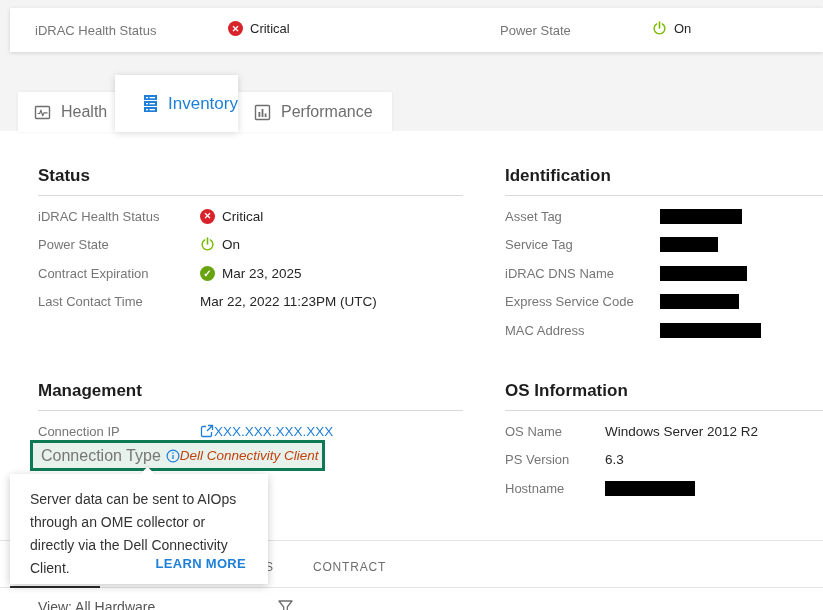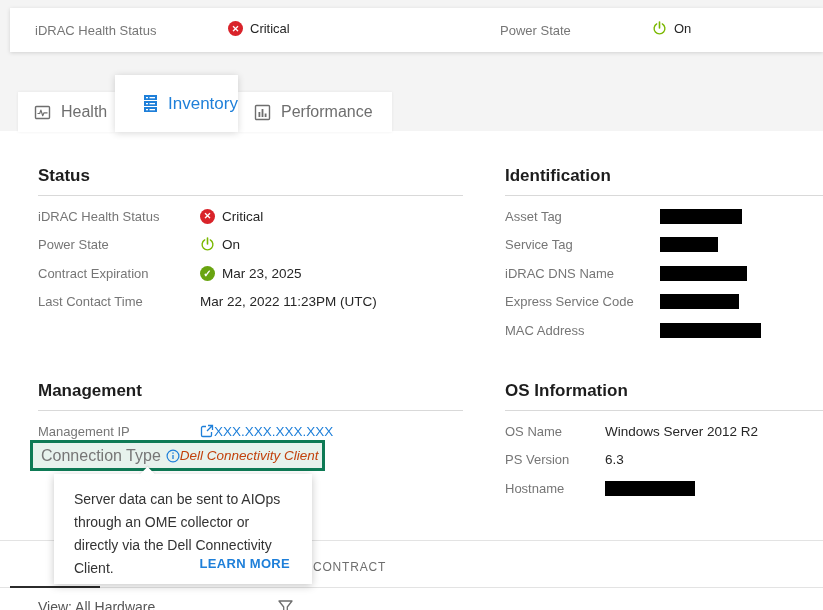--- a/index.html
+++ b/index.html
@@ -55,21 +55,21 @@
   
   .link { color:#1e7fd9; font-size:13.5px; text-decoration:none; display:inline-flex; align-items:center; }
   .greenbox { position:absolute; left:30px; top:440px; width:295px; height:31px; z-index:4;
               border:3px solid #0e7a55; background:#e7f2ed; display:flex; align-items:center; padding-left:8px; }
   .greenbox .rlabel { font-size:16px; color:#767676; }
   .greenbox .info { margin-left:5px; }
   .greenbox .gval { font-size:13.5px; color:#c2410c;font-style:italic; }
 
   
   .tooltip { position:absolute; left:10px; top:474px; width:258px; height:110px; background:#fff;
-             box-shadow:0 2px 8px rgba(0,0,0,.22); z-index:6;margin-left:44px; }
+             box-shadow:0 2px 8px rgba(0,0,0,.22); z-index:6; }
   .tooltip .ttext { padding:14px 16px 0 20px; font-size:14px; line-height:23px; color:#333; }
   .tooltip .tlink { position:absolute; right:22px; bottom:13px; font-size:13px; font-weight:700;
                     color:#1e7fd9; letter-spacing:.3px; cursor:pointer; }
   .tarrow { position:absolute; left:142px; top:469px; width:11px; height:11px; background:#fff;
             transform:rotate(45deg); z-index:7; box-shadow:-1px -1px 2px rgba(0,0,0,.08); }
 
   
   .mid-divider { position:absolute; left:0; right:0; top:540px; height:1px; background:#e3e3e3; z-index:3; }
   .subtabs { position:absolute; left:0; right:0; top:541px; height:47px; z-index:3;
              border-bottom:1px solid #e3e3e3; background:#fff; }
@@ -207,21 +207,21 @@
         <span class="rlabel">MAC Address</span>
         <span class="redacted" style="width:101px"></span>
       </div>
     </div>
   </div>
 
   <div class="section col-left sec-mgmt">
     <div class="sec-title">Management</div>
     <div class="rows">
       <div class="row">
-        <span class="rlabel">Management IP</span>
+        <span class="rlabel">Connection IP</span>
         <a class="link" href="#">
           <span class="svgicon">
             <svg width="14" height="14" viewBox="0 0 14 14">
                 <path d="M6 2.5H2.8A1.3 1.3 0 0 0 1.5 3.8v7.4a1.3 1.3 0 0 0 1.3 1.3h7.4a1.3 1.3 0 0 0 1.3-1.3V8" fill="none" stroke="#1e7fd9" stroke-width="1.3"></path>
                 <path d="M8 1.5h4.5V6M12.2 1.8 7 7" fill="none" stroke="#1e7fd9" stroke-width="1.3"></path>
               </svg>
           </span>
           <span>XXX.XXX.XXX.XXX</span>
         </a>
       </div>

